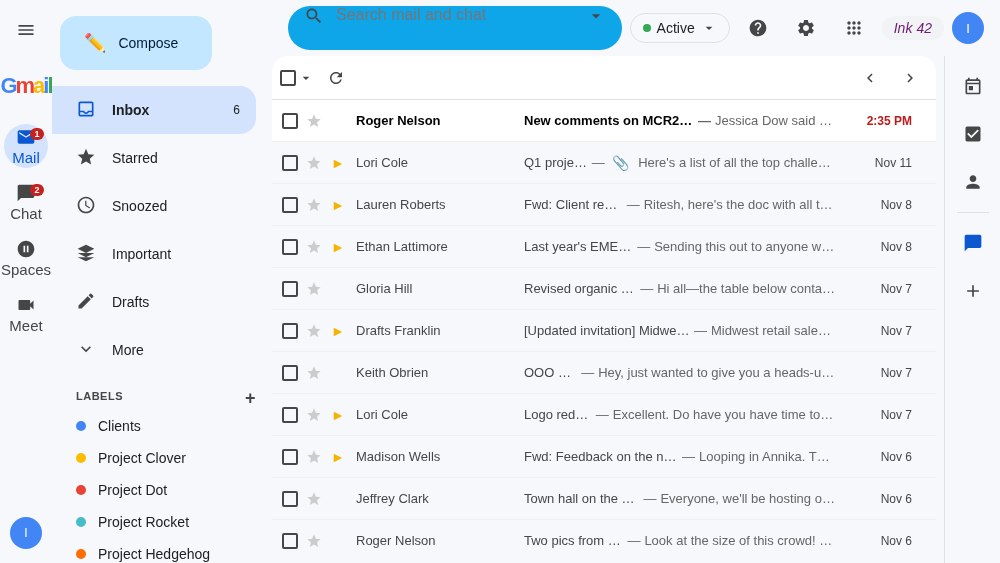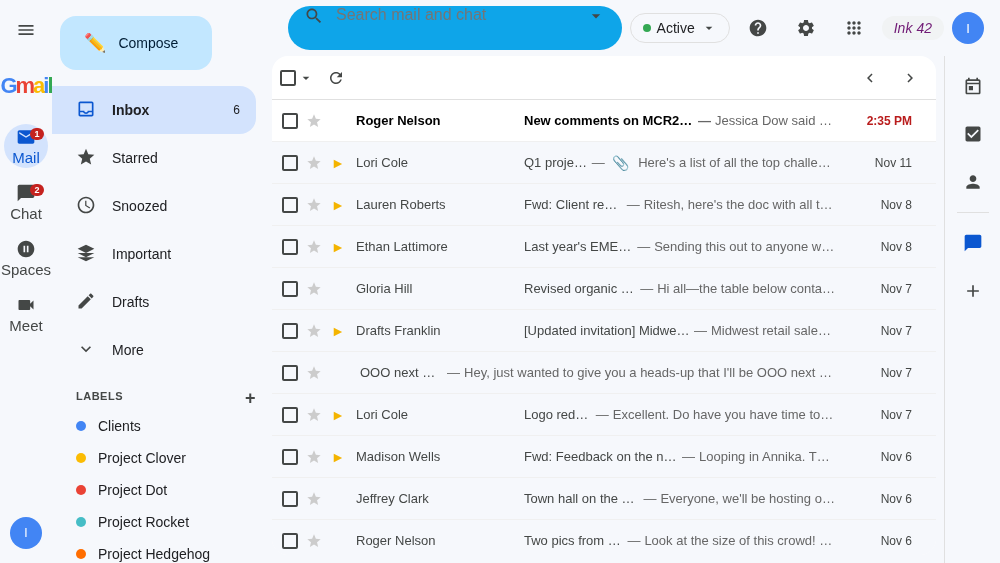--- a/index.html
+++ b/index.html
@@ -622,20 +622,21 @@
       <div class="cb"></div>
     </div>
     <div class="email-star">
       <svg width="16" height="16" viewBox="0 0 24 24" fill="#ccc">
                 <path d="M12 17.27L18.18 21l-1.64-7.03L22 9.24l-7.19-.61L12 2 9.19 8.63 2 9.24l5.46 4.73L5.82 21z"></path>
               </svg>
     </div>
     <div class="email-important">
               <span style="color:transparent;font-size:14px;">►</span>
             </div>
+    <div class="email-sender">Keith Obrien</div>
     <div class="email-content">
       <span class="email-subject">OOO next week</span>
       <span class="dash">—</span>
 
       <span class="email-snippet">Hey, just wanted to give you a heads-up that I'll be OOO next week. If ...</span>
     </div>
     <div class="email-meta">Nov 7</div>
   </div>
           <div class="email-row read">
     <div class="email-cb">

